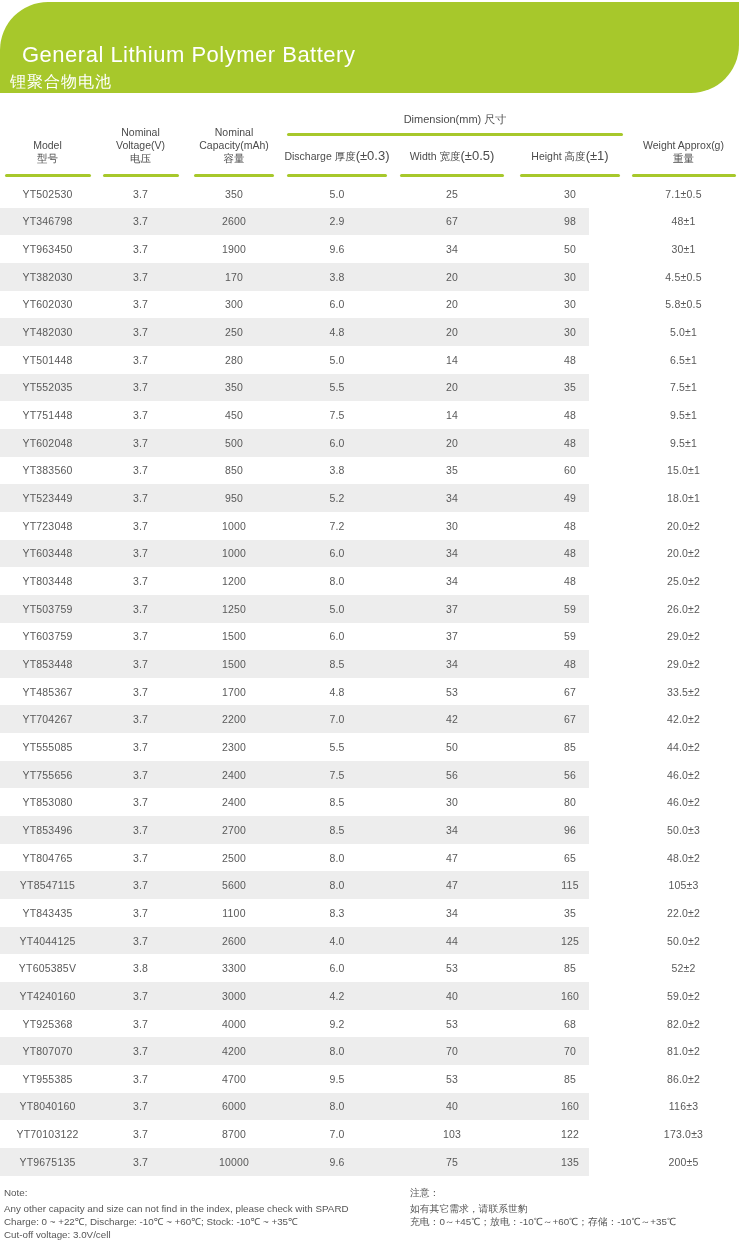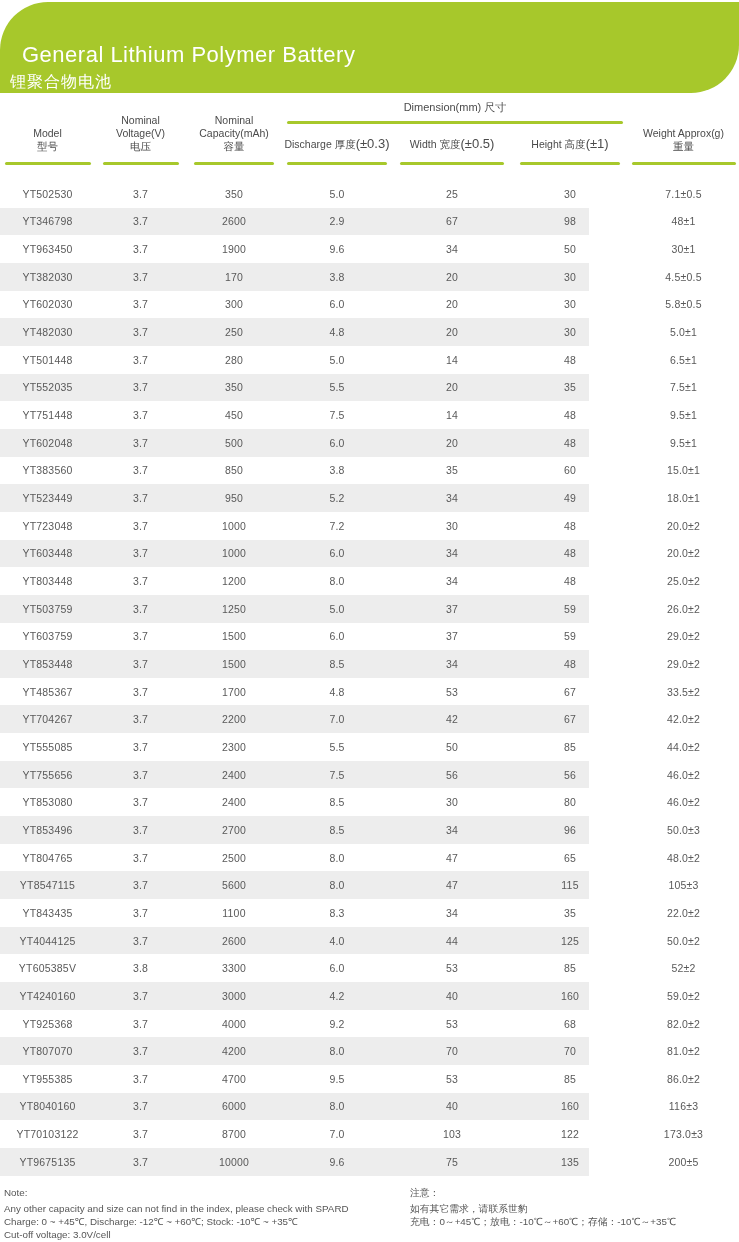--- a/index.html
+++ b/index.html
@@ -22,21 +22,21 @@
   .banner .title{
     position:absolute;left:22px;top:40px;
     color:#fff;font-size:22px;letter-spacing:0.5px;font-weight:400;
   }
   .banner .subtitle{
     position:absolute;left:10px;top:70px;
     color:#fff;font-size:16px;letter-spacing:1px;
   }
 
   
-  .thead{position:absolute;left:0;top:98px;width:739px;height:70px;}
+  .thead{position:absolute;left:0;top:110px;width:739px;height:70px;}
   .thead-grid{display:grid;grid-template-columns:95px 91px 96px 110px 120px 116px 111px;height:70px;}
   .hcell{
     display:flex;flex-direction:column;justify-content:flex-end;align-items:center;
     text-align:center;color:var(--head-text);font-size:10.5px;line-height:12.5px;
     padding-bottom:3px;position:relative;
   }
   .hcell .lbl{padding:0 2px;}
   .hcell .zh{margin-top:0.5px;text-align:right;}
   .hcell .sub{margin-bottom:2px;white-space:nowrap;}
   .hcell .tol{font-size:13px;}
@@ -444,21 +444,21 @@
       <div class="c">75</div>
       <div class="c">135</div>
       <div class="c">200±5</div>
     </div>
     </div>
 
   <div class="notes">
     <div class="notes-en">
       <div class="nt">Note:</div>
       <div>Any other capacity and size can not find in the index, please check with SPARD</div>
-      <div>Charge: 0 ~ +45℃, Discharge: -12℃ ~ +60℃;  Stock: -10℃ ~ +35℃</div>
+      <div>Charge: 0 ~ +22℃, Discharge: -10℃ ~ +60℃;  Stock: -10℃ ~ +35℃</div>
       <div>Cut-off voltage: 3.0V/cell</div>
     </div>
     <div class="notes-zh">
       <div class="nt">注意：</div>
       <div>如有其它需求，请联系世豹</div>
       <div>充电：0～+45℃；放电：-10℃～+60℃；存储：-10℃～+35℃</div>
     </div>
   </div>
 
 </div>

